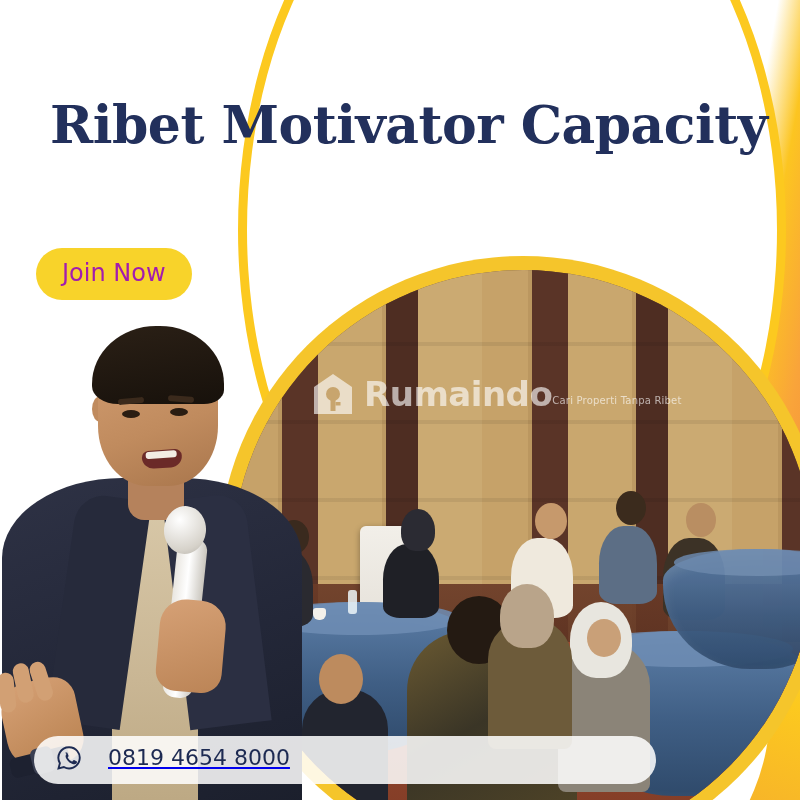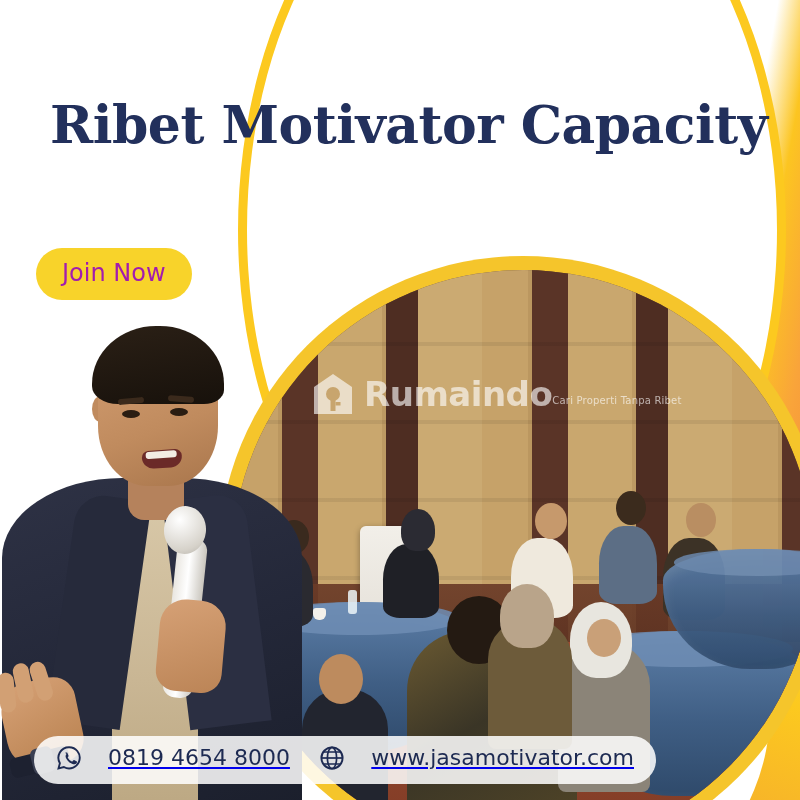--- a/index.html
+++ b/index.html
@@ -567,26 +567,15 @@
         <svg width="26" height="26" viewBox="0 0 26 26" aria-hidden="true">
           <path d="M13 2.2a10.6 10.6 0 0 0-9.1 16l-1.4 5.2 5.35-1.4A10.6 10.6 0 1 0 13 2.2Z" fill="none" stroke="#1D2A52" stroke-width="1.9"></path>
           <path d="M9.3 8.1c.25-.55.5-.56.74-.57h.63c.2 0 .48-.08.75.57l1 2.45c.1.24.17.52.03.8l-.55.83c-.12.18-.25.38-.11.65a9.1 9.1 0 0 0 1.66 2.07 8.3 8.3 0 0 0 2.42 1.49c.3.15.48.13.66-.07l.94-1.1c.2-.24.4-.2.67-.1l2.32 1.1c.27.13.45.2.52.31.07.12.07.67-.17 1.32-.24.65-1.43 1.28-1.95 1.33-.52.05-1 .24-3.37-.72-2.85-1.16-4.63-4.1-4.77-4.3-.14-.19-1.14-1.52-1.14-2.9 0-1.38.72-2.06.98-2.34Z" fill="#1D2A52"></path>
         </svg>
       </span>
       <span class="txt">0819 4654 8000</span>
     </a>
 
     <span class="contact-gap"></span>
 
-    <a class="contact-item" href="#">
-      <span class="ico">
-        <svg width="26" height="26" viewBox="0 0 26 26" aria-hidden="true">
-          <circle cx="13" cy="13" r="10.6" fill="none" stroke="#1D2A52" stroke-width="1.9"></circle>
-          <ellipse cx="13" cy="13" rx="4.6" ry="10.6" fill="none" stroke="#1D2A52" stroke-width="1.7"></ellipse>
-          <line x1="2.6" y1="13" x2="23.4" y2="13" stroke="#1D2A52" stroke-width="1.7"></line>
-          <path d="M4.6 7.1h16.8M4.6 18.9h16.8" fill="none" stroke="#1D2A52" stroke-width="1.5"></path>
-        </svg>
-      </span>
-      <span class="txt">www.jasamotivator.com</span>
-    </a>
   </div>
 
 </div>
 
 </body></html>

